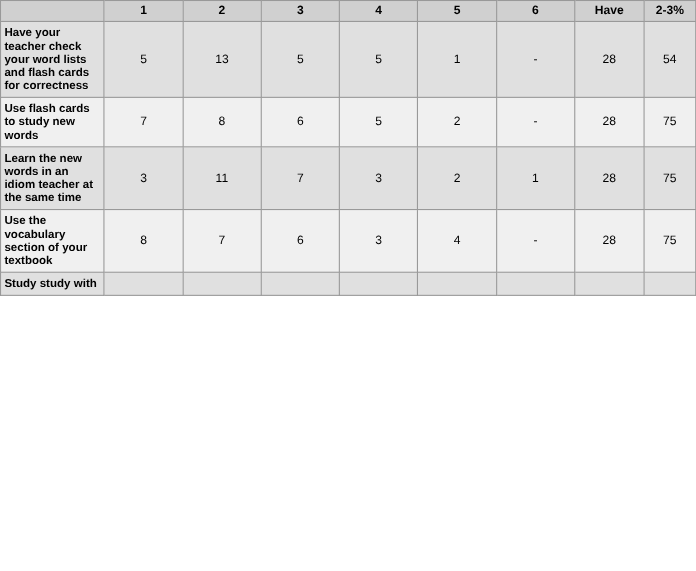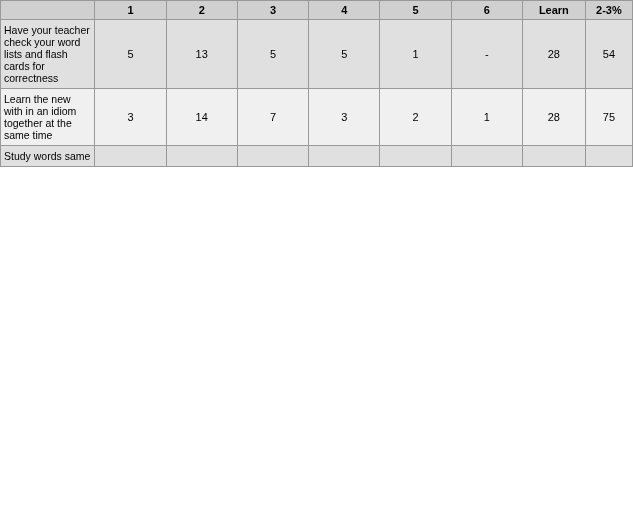--- a/index.html
+++ b/index.html
@@ -28,21 +28,21 @@
       font-size: 11px;
     }
     tbody tr:nth-child(odd) {
       background: #e0e0e0;
     }
     tbody tr:nth-child(even) {
       background: #f0f0f0;
     }
     td.row-label {
       text-align: left;
-      font-weight: normal;
+      font-weight: bold;
       font-size: 10.5px;
       vertical-align: top;
       padding: 4px 3px;
       width: 90px;
     }
     col.col-label { width: 90px; }
     col.col-num { width: 68px; }
     col.col-total { width: 60px; }
     col.col-pct { width: 45px; }
   </style>
@@ -63,49 +63,71 @@
   </colgroup>
   <thead>
     <tr id="header-row">
     <th></th>
         <th>1</th>
         <th>2</th>
         <th>3</th>
         <th>4</th>
         <th>5</th>
         <th>6</th>
-        <th>Learn</th>
+        <th>Have</th>
         <th>2-3%</th>
       </tr>
   </thead>
   <tbody id="table-body">
   <tr>
         <td class="row-label">Have your teacher check your word lists and flash cards for correctness</td>
         <td>5</td>
         <td>13</td>
         <td>5</td>
         <td>5</td>
         <td>1</td>
         <td>-</td>
         <td>28</td>
         <td>54</td>
       </tr>
       <tr>
-        <td class="row-label">Learn the new with in an idiom together at the same time</td>
+        <td class="row-label">Use flash cards to study new words</td>
+        <td>7</td>
+        <td>8</td>
+        <td>6</td>
+        <td>5</td>
+        <td>2</td>
+        <td>-</td>
+        <td>28</td>
+        <td>75</td>
+      </tr>
+      <tr>
+        <td class="row-label">Learn the new words in an idiom teacher at the same time</td>
         <td>3</td>
-        <td>14</td>
+        <td>11</td>
         <td>7</td>
         <td>3</td>
         <td>2</td>
         <td>1</td>
         <td>28</td>
         <td>75</td>
       </tr>
       <tr>
-        <td class="row-label">Study words same</td>
+        <td class="row-label">Use the vocabulary section of your textbook</td>
+        <td>8</td>
+        <td>7</td>
+        <td>6</td>
+        <td>3</td>
+        <td>4</td>
+        <td>-</td>
+        <td>28</td>
+        <td>75</td>
+      </tr>
+      <tr>
+        <td class="row-label">Study study with</td>
         <td></td>
         <td></td>
         <td></td>
         <td></td>
         <td></td>
         <td></td>
         <td></td>
         <td></td>
       </tr>
     </tbody>

